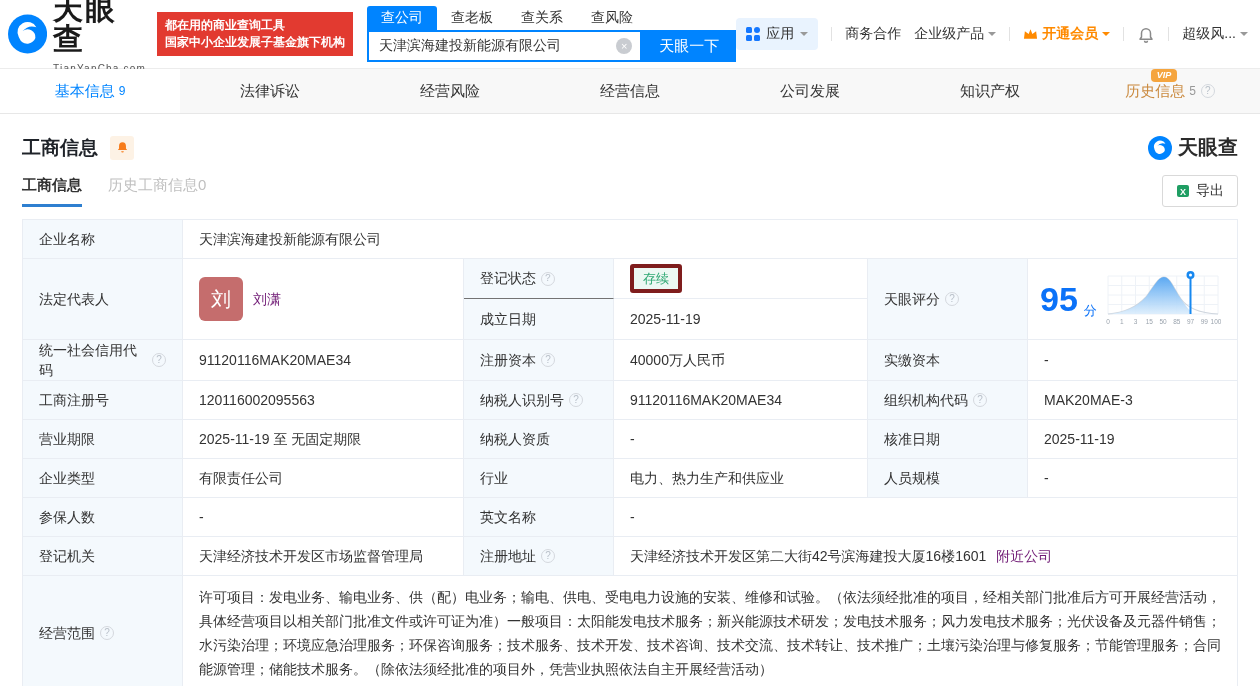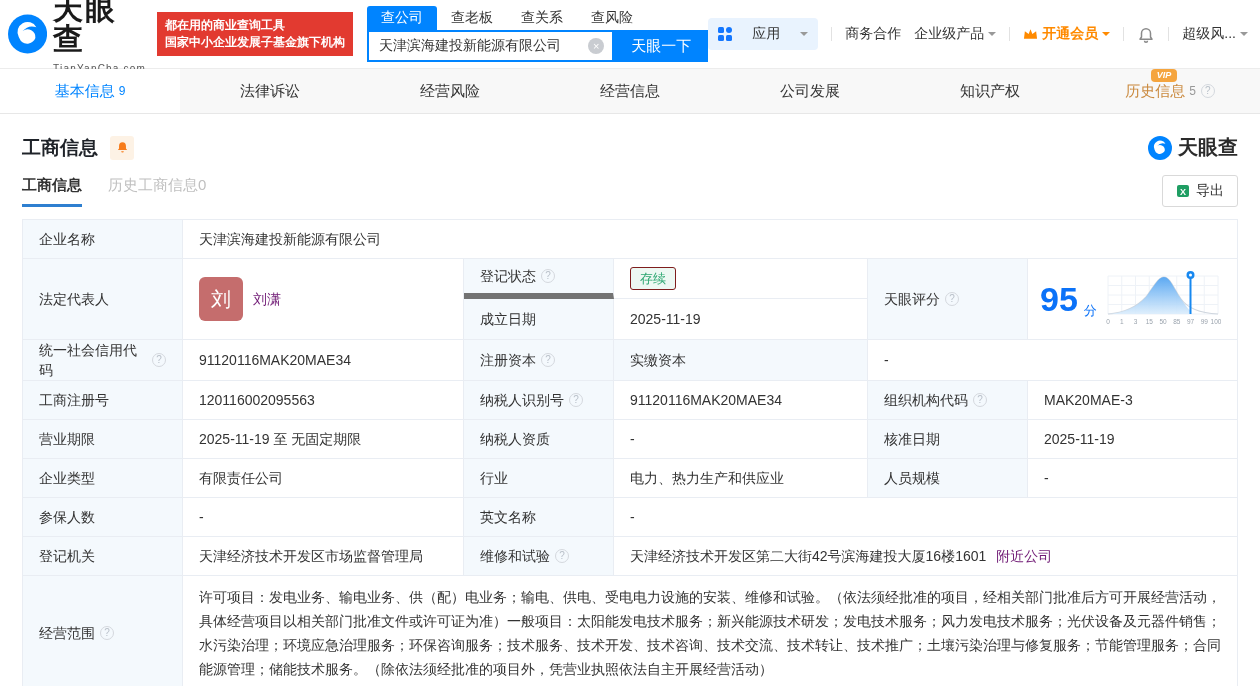--- a/index.html
+++ b/index.html
@@ -22,21 +22,21 @@
   .stabs { display: flex; align-items: flex-end; font-size: 14px; height: 24px; }
   .stab { padding: 3px 14px; cursor: pointer; color: #333; }
   .stab.active { background: #0084ff; color: #ffffff; border-radius: 3px 3px 0 0; }
   .srow { display: flex; height: 32px; }
   .sinput { flex: 1; border: 2px solid #0084ff; display: flex; align-items: center; padding: 0 8px 0 10px; background:#fff; }
   .sinput input { border: none; outline: none; flex: 1; font-size: 14px; color: #333; font-family: inherit; background: transparent; }
   .clear-ic { width: 16px; height: 16px; border-radius: 50%; background: #c9ccd1; color: #fff; font-size: 11px;
               line-height: 16px; text-align: center; cursor: pointer; flex: none; }
   .sbtn { width: 94px; background: #0084ff; color: #fff; border: none; font-size: 15px; cursor: pointer; font-family: inherit; }
   .hnav { margin-left: auto; display: flex; align-items: center; gap: 13px; white-space: nowrap; font-size: 14px; color: #333; }
-  .apps { display: inline-flex; align-items: center; gap: 20px; background: #e9f3fe; padding: 7px 10px; border-radius: 4px; cursor: pointer; }
+  .apps { display: inline-flex; align-items: center; gap: 6px; background: #e9f3fe; padding: 7px 10px; border-radius: 4px; cursor: pointer; }
   .hitem { cursor: pointer; display: inline-flex; align-items: center; gap: 4px; }
   .vdiv { width: 1px; height: 14px; background: #e2e2e2; }
   .member { color: #ff8a00; font-weight: bold; }
   .caret { width: 0; height: 0; border: 4px solid transparent; border-top-color: #999; margin-top: 4px; display: inline-block; }
   .member .caret { border-top-color: #ff8a00; }
   .bell-btn { display: inline-flex; cursor: pointer; }
   
   .navtabs { display: flex; height: 46px; background: #f8f8f8; border-top: 1px solid #ececec; border-bottom: 1px solid #e7e7e7; }
   .ntab { flex: 1; display: flex; align-items: center; justify-content: center; font-size: 15px; cursor: pointer; color: #333; }
   .ntab.active { background: #fff; color: #0084ff; }
@@ -71,30 +71,30 @@
   .trow:last-child { border-bottom: none; }
   .td { padding: 0 16px; min-height: 38px; display: flex; align-items: center; border-right: 1px solid #e9edf3;
         font-size: 14px; color: #333; line-height: 20px; }
   .td.noR { border-right: none; }
   .lbl { background: #f4f9fd; }
   .c5 { grid-column: 2 / 7; }
   .c3 { grid-column: 4 / 7; }
   .row-rep { grid-template-rows: 40px 40px; }
   .rep-label { grid-column: 1; grid-row: 1 / 3; }
   .rep-value { grid-column: 2; grid-row: 1 / 3; gap: 10px; }
-  .rs-label  { grid-column: 3; grid-row: 1; border-bottom: 6px solid #737373; }
+  .rs-label  { grid-column: 3; grid-row: 1; border-bottom: 1px solid #737373; font-family: Liberation Mono, monospace; }
   .rs-value  { grid-column: 4; grid-row: 1; border-bottom: 1px solid #e9edf3; }
   .ed-label  { grid-column: 3; grid-row: 2; }
   .ed-value  { grid-column: 4; grid-row: 2; }
   .sc-label  { grid-column: 5; grid-row: 1 / 3; }
   .sc-value  { grid-column: 6; grid-row: 1 / 3; gap: 4px; padding: 0 4px 0 12px; }
   .avatar { width: 44px; height: 44px; border-radius: 6px; background: #c56d6d; color: #fff; font-size: 20px;
             display: inline-flex; align-items: center; justify-content: center; flex: none; }
   .link { color: #701a75; cursor: pointer; text-decoration: none; }
-  .badge-green { color: #2fa873; background: #edf8f3; border: 1px solid #7f1d1d; border-radius: 3px;
+  .badge-green { color: #2fa873; background: #edf8f3; border: 4px solid #7f1d1d; border-radius: 3px;
                  padding: 2px 9px; font-size: 13px; line-height: 17px; }
   .score-num { font-size: 34px; font-weight: bold; color: #0b72f8; line-height: 34px; }
   .score-unit { font-size: 13px; color: #0b72f8; align-self: flex-end; margin: 0 2px 18px 2px; }
   .scope-cell { display: block; padding: 9px 16px; line-height: 24px; }
   .nearby { margin-left: 10px; }
 </style>
 </head>
 <body>
 
 <div class="topbar">
@@ -306,20 +306,21 @@
     <div class="trow">
       <div class="td lbl">
         <span>统一社会信用代码</span>
         <span class="q">?</span>
       </div>
       <div class="td">91120116MAK20MAE34</div>
       <div class="td lbl">
         <span>注册资本</span>
         <span class="q">?</span>
       </div>
+      <div class="td">40000万人民币</div>
       <div class="td lbl">实缴资本</div>
       <div class="td noR">-</div>
     </div>
 
     <div class="trow">
       <div class="td lbl">工商注册号</div>
       <div class="td">120116002095563</div>
       <div class="td lbl">
         <span>纳税人识别号</span>
         <span class="q">?</span>
@@ -354,21 +355,21 @@
       <div class="td lbl">参保人数</div>
       <div class="td">-</div>
       <div class="td lbl">英文名称</div>
       <div class="td c3 noR">-</div>
     </div>
 
     <div class="trow">
       <div class="td lbl">登记机关</div>
       <div class="td">天津经济技术开发区市场监督管理局</div>
       <div class="td lbl">
-        <span>维修和试验</span>
+        <span>注册地址</span>
         <span class="q">?</span>
       </div>
       <div class="td c3 noR">
         <span>天津经济技术开发区第二大街42号滨海建投大厦16楼1601</span>
         <a class="link nearby">附近公司</a>
       </div>
     </div>
 
     <div class="trow">
       <div class="td lbl">

